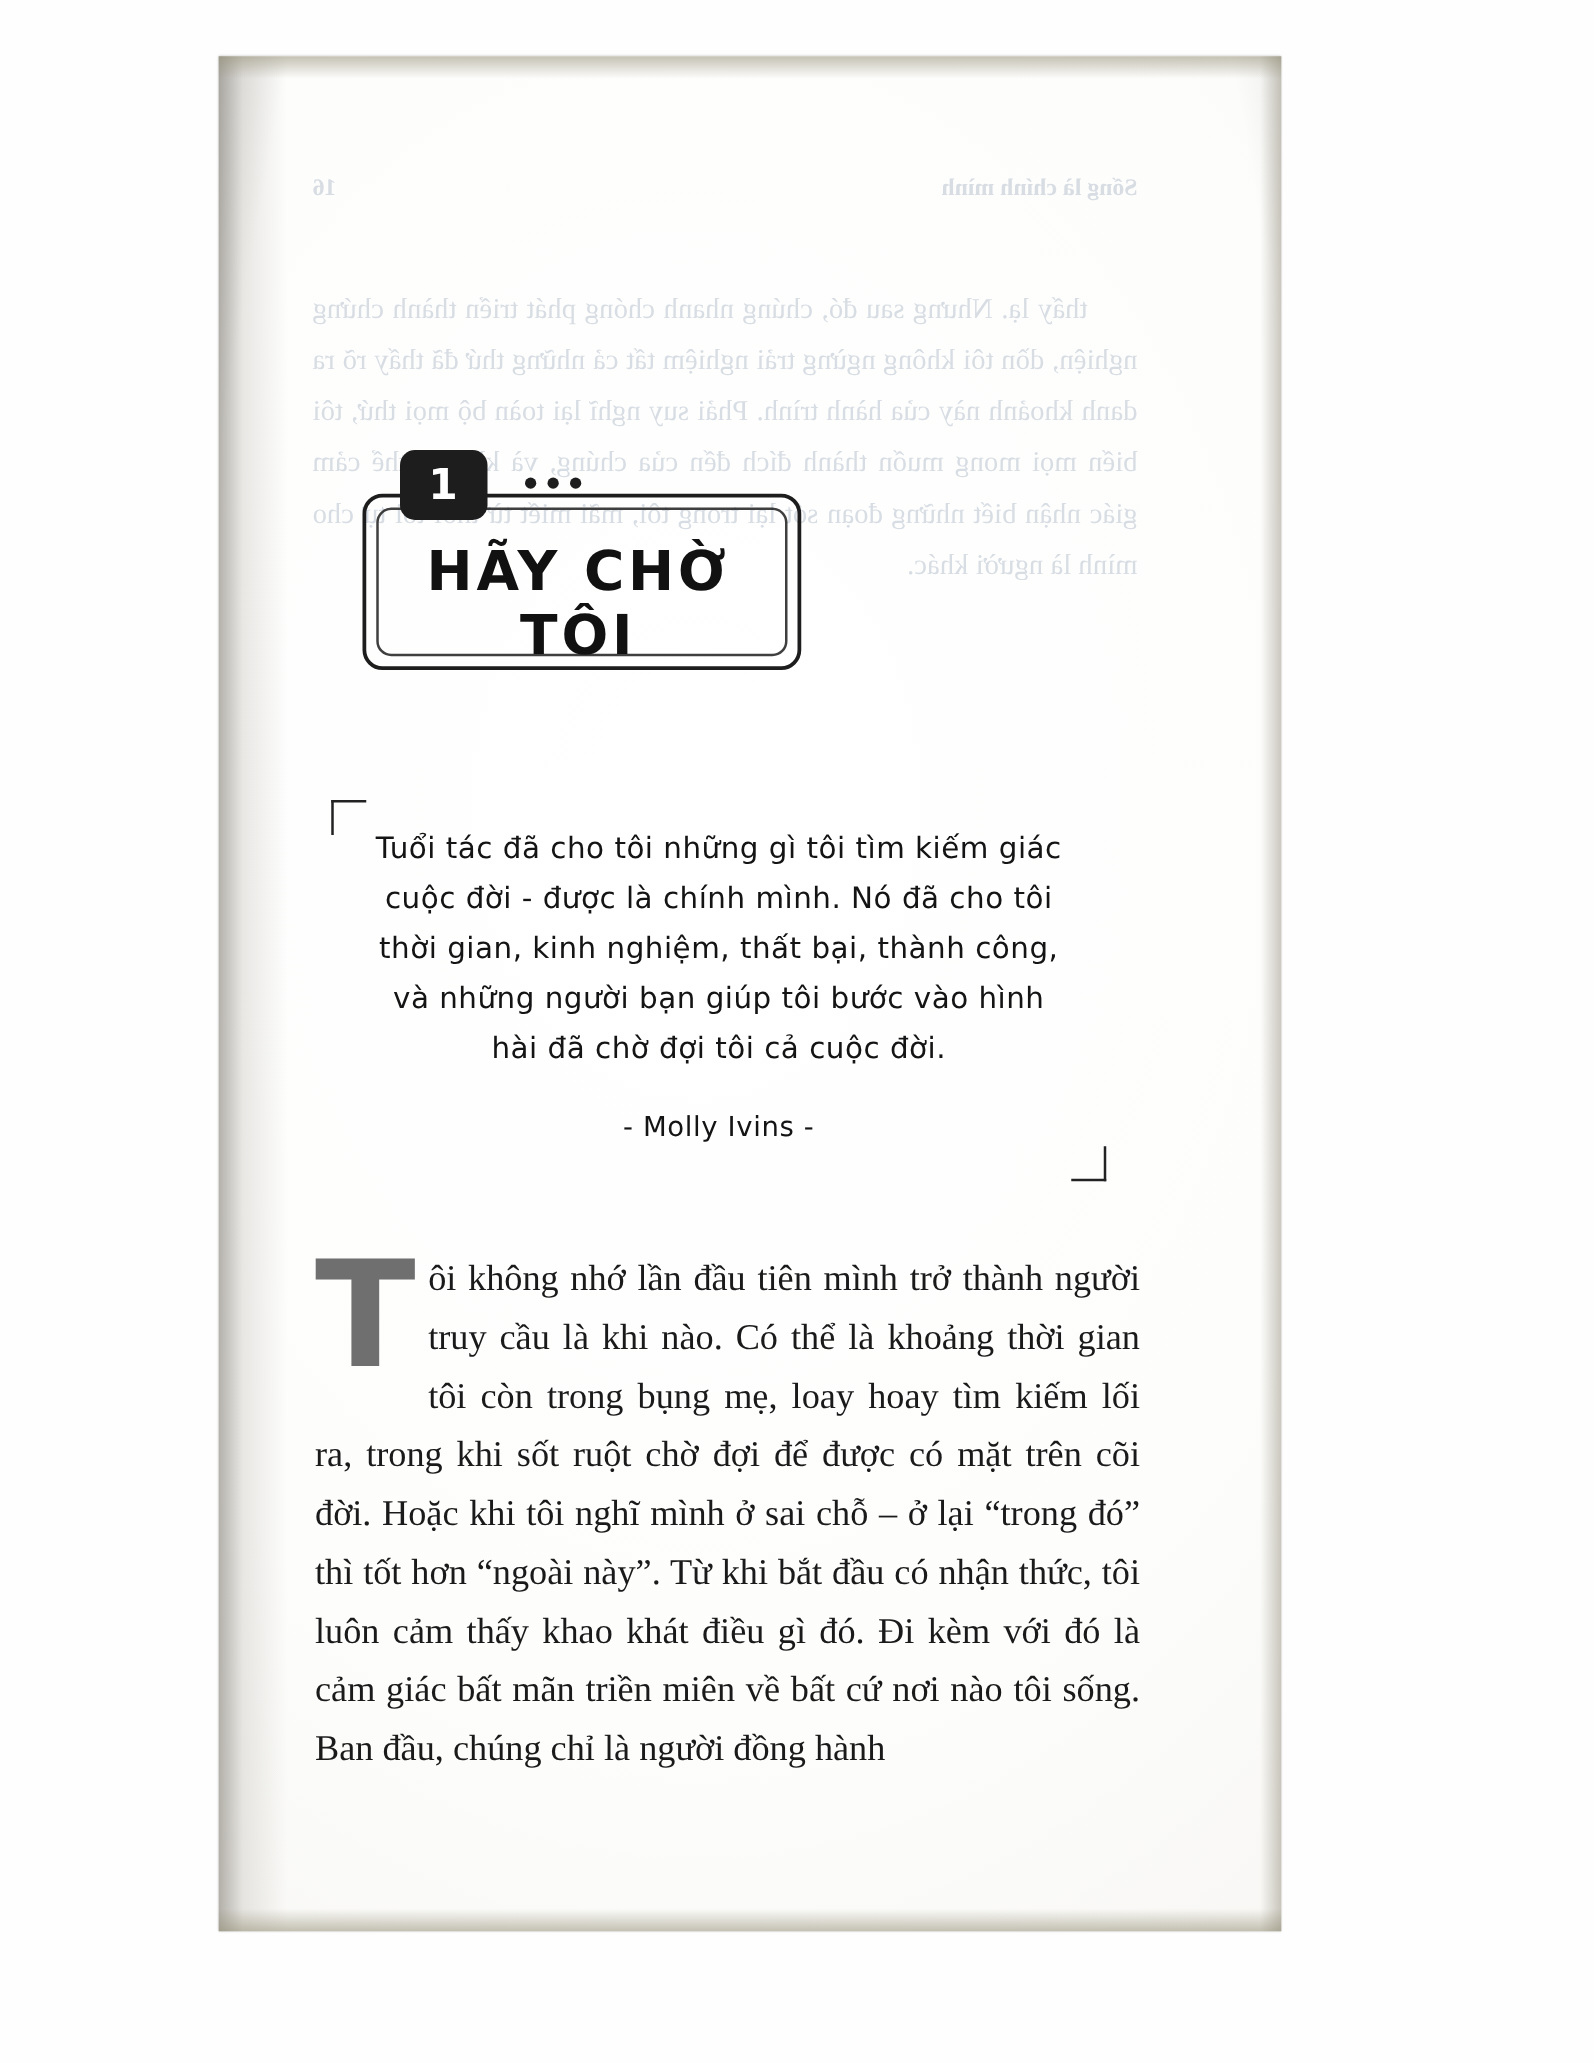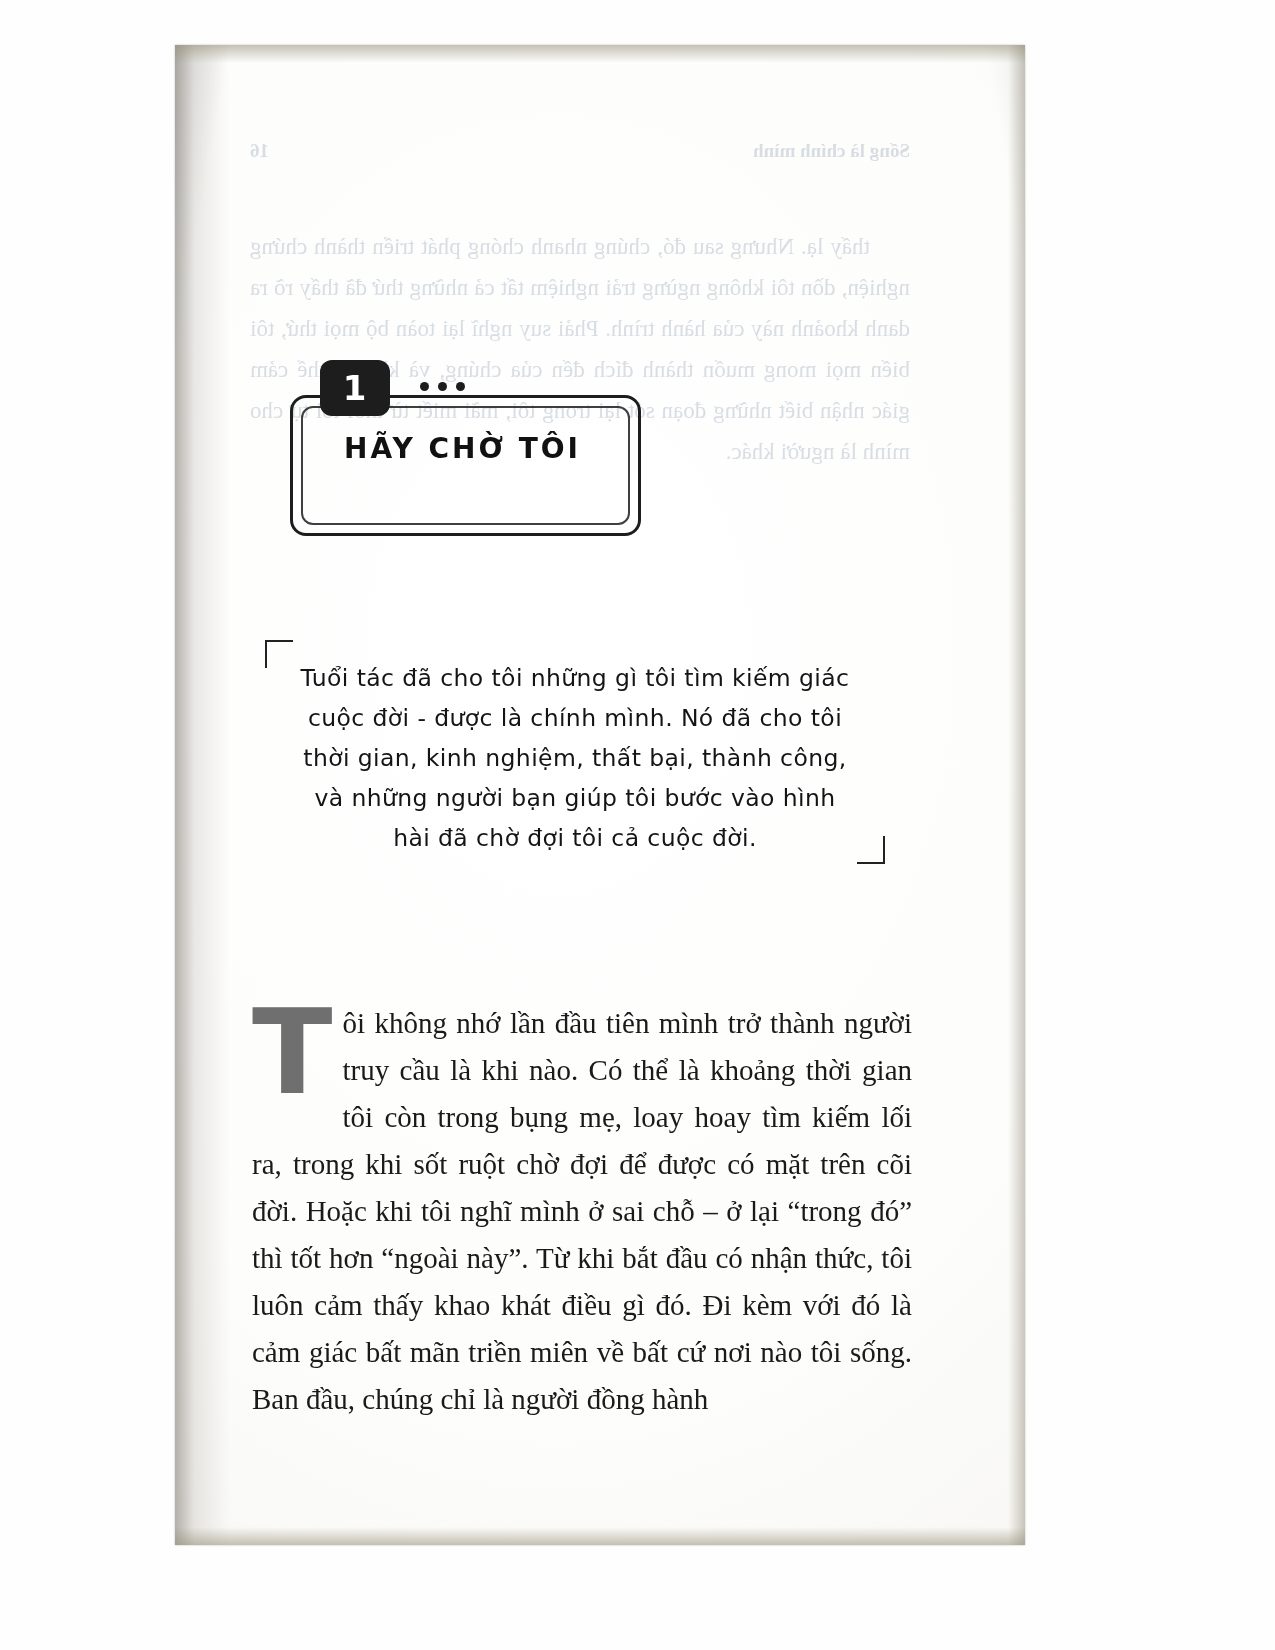--- a/index.html
+++ b/index.html
@@ -138,21 +138,21 @@
     background: #1d1d1d; display: block;
   }
   .chapter-title {
     position: absolute;
     left: 290px;
     top: 432px;
     width: 345px;
     text-align: center;
     font-family: "DejaVu Sans", sans-serif;
     font-weight: bold;
-    font-size: 28px;
+    font-size: 44px;
     letter-spacing: 3px;
     color: #111111;
   }
 
   
   .quote-wrap {
     position: absolute;
     left: 265px;
     top: 640px;
     width: 620px;
@@ -227,19 +227,20 @@
     <span></span>
     <span></span>
     <span></span>
   </div>
   <div class="chapter-title">HÃY CHỜ TÔI</div>
 
   <div class="quote-wrap">
     <span class="quote-bracket-tl"></span>
     <span class="quote-bracket-br"></span>
     <div class="quote-text">Tuổi tác đã cho tôi những gì tôi tìm kiếm giác cuộc đời - được là chính mình. Nó đã cho tôi thời gian, kinh nghiệm, thất bại, thành công, và những người bạn giúp tôi bước vào hình hài đã chờ đợi tôi cả cuộc đời.</div>
+    <div class="quote-attrib">- Molly Ivins -</div>
   </div>
 
   <div class="body-copy">
     <span class="dropcap">T</span><span>ôi không nhớ lần đầu tiên mình trở thành người truy cầu là khi nào. Có thể là khoảng thời gian tôi còn trong bụng mẹ, loay hoay tìm kiếm lối ra, trong khi sốt ruột chờ đợi để được có mặt trên cõi đời. Hoặc khi tôi nghĩ mình ở sai chỗ – ở lại “trong đó” thì tốt hơn “ngoài này”. Từ khi bắt đầu có nhận thức, tôi luôn cảm thấy khao khát điều gì đó. Đi kèm với đó là cảm giác bất mãn triền miên về bất cứ nơi nào tôi sống. Ban đầu, chúng chỉ là người đồng hành</span>
   </div>
 
 </div>
 
 </body></html>

